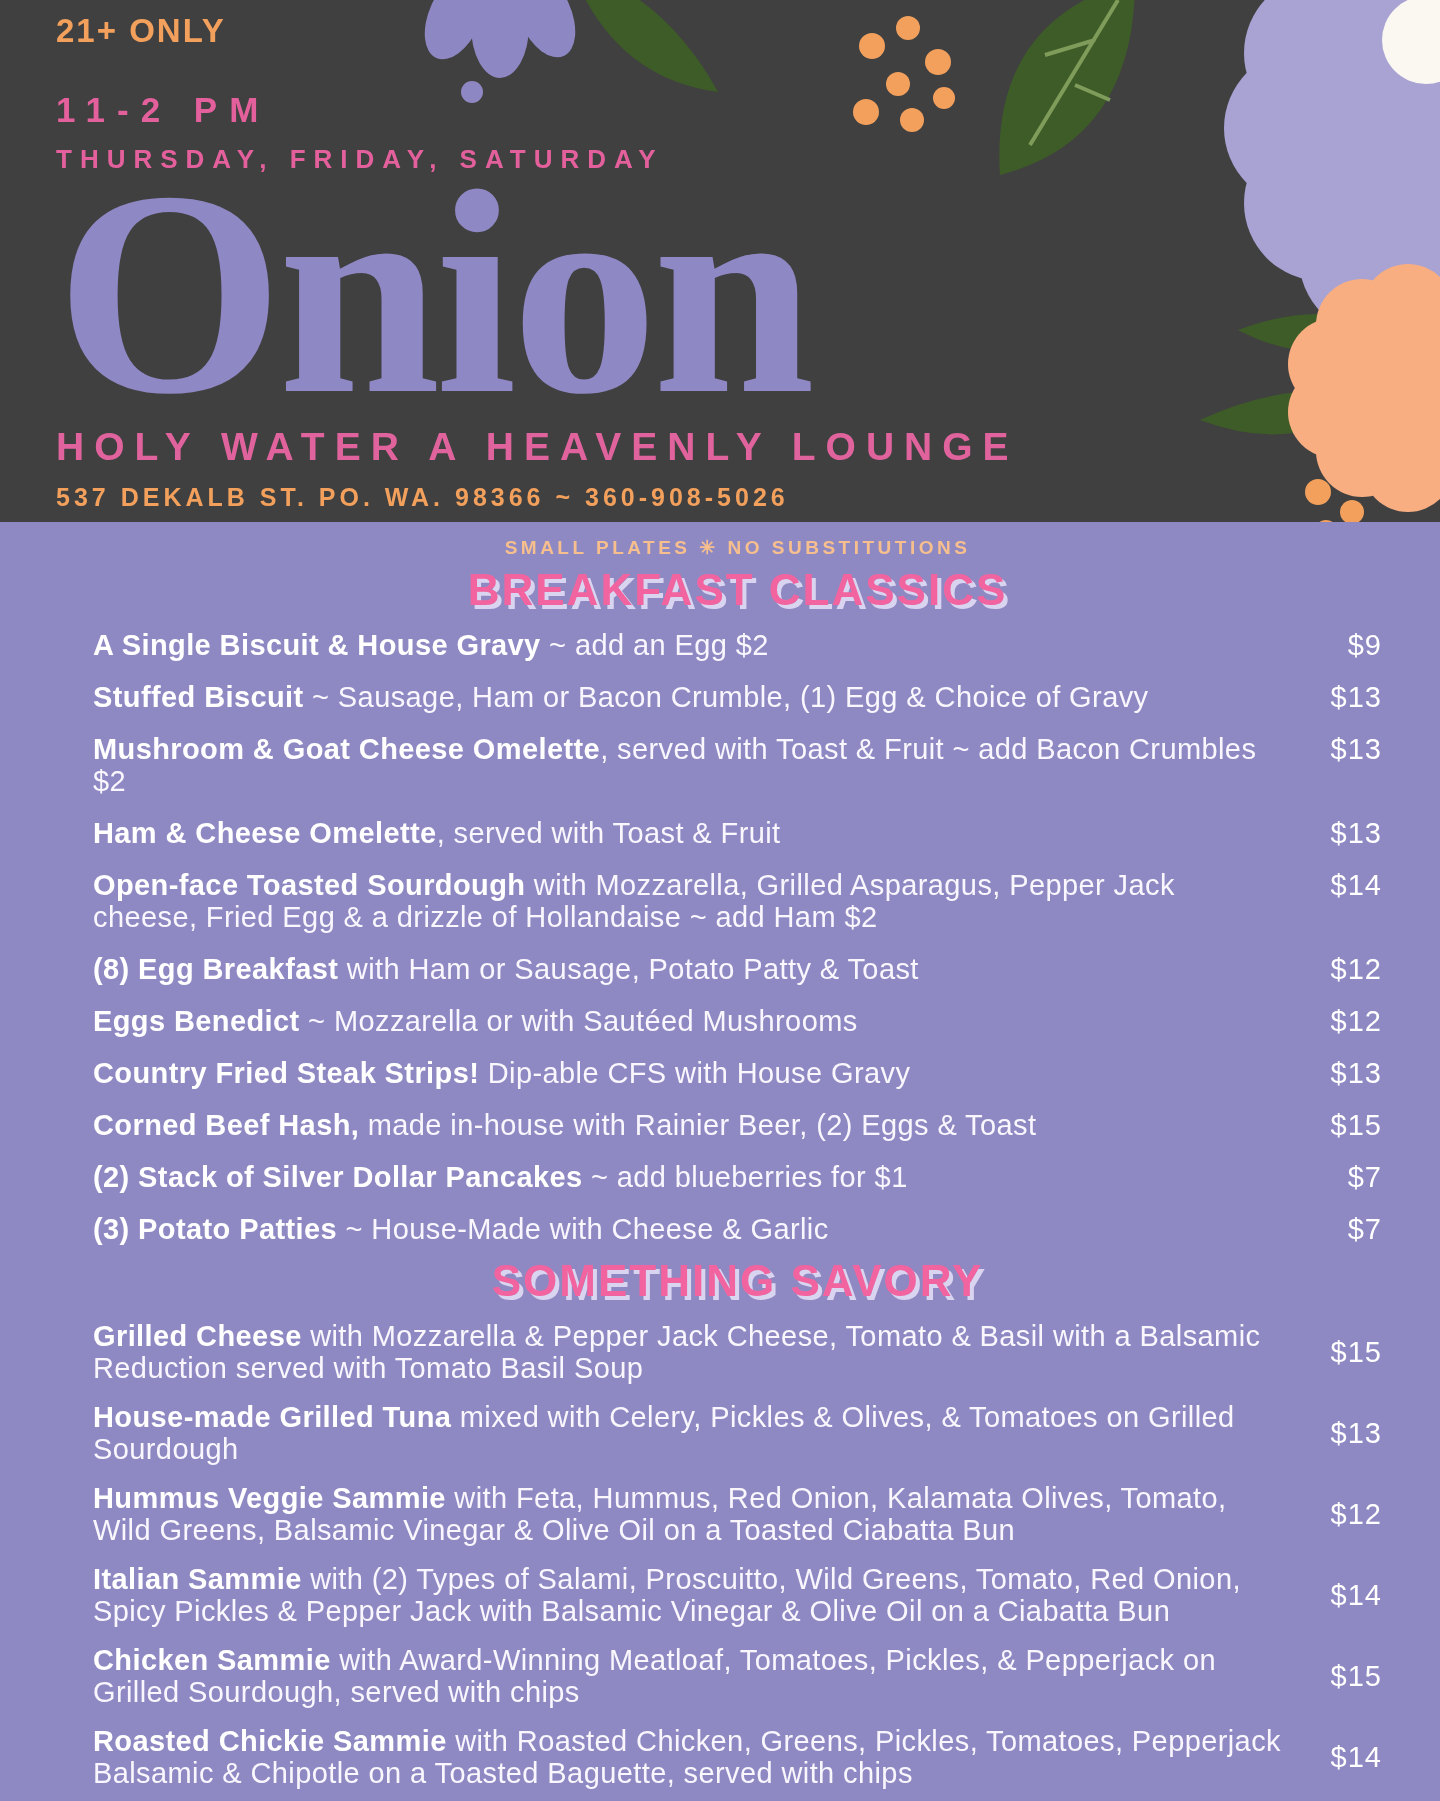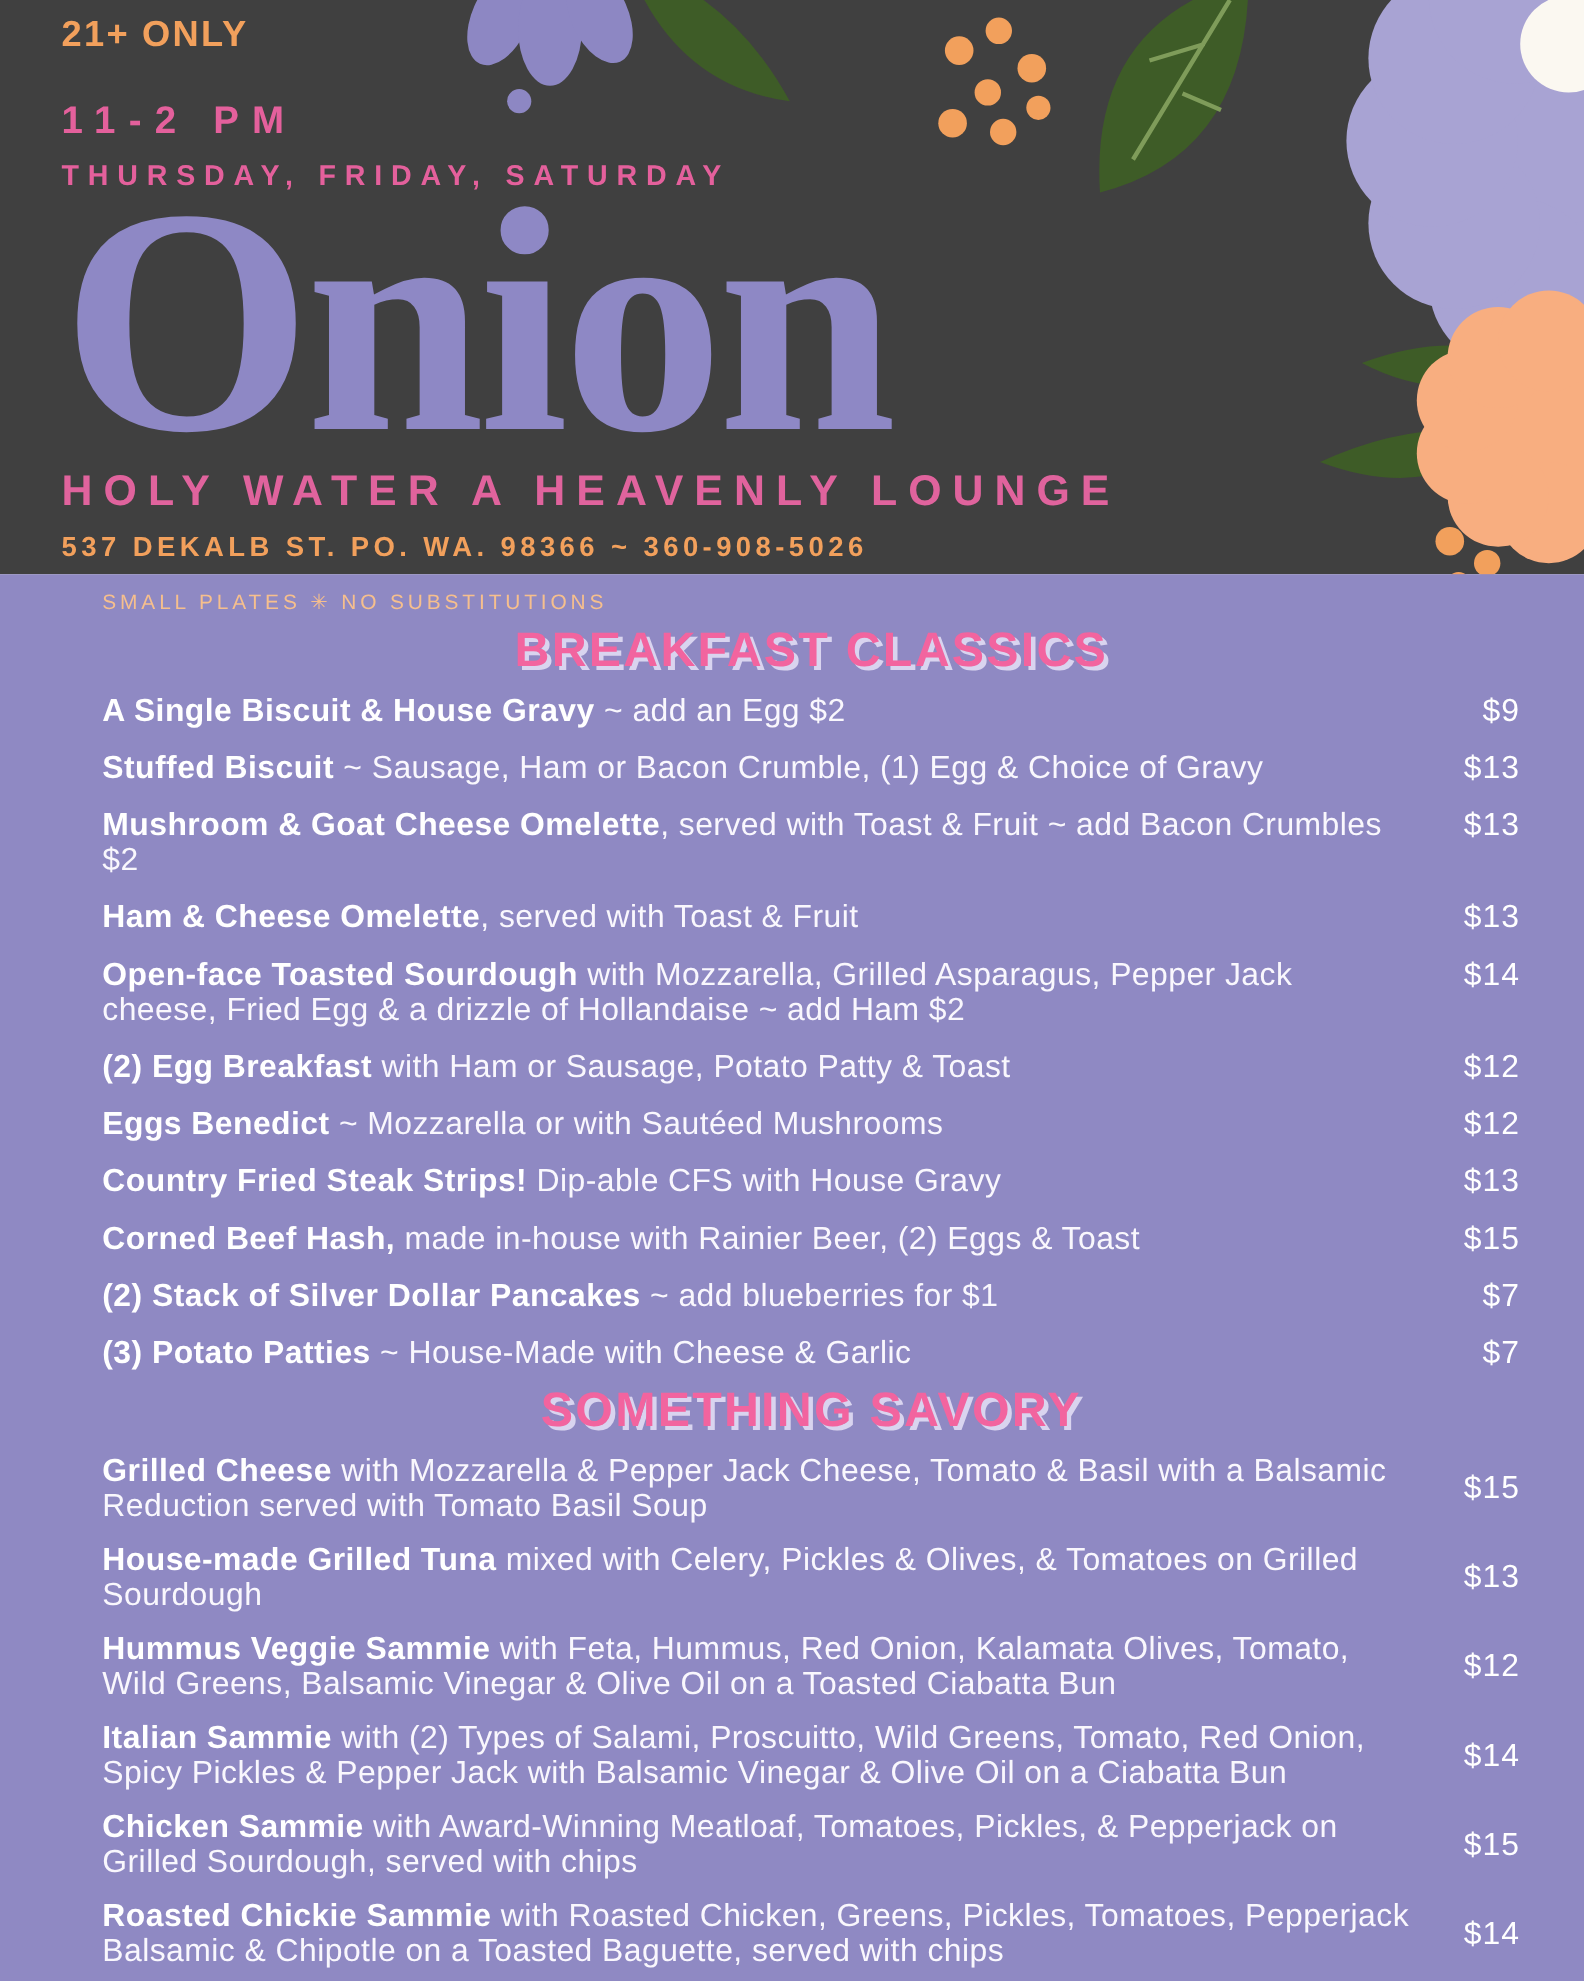--- a/index.html
+++ b/index.html
@@ -14,21 +14,21 @@
   .age{color:#f2a05c;font-size:33px;font-weight:700;letter-spacing:2px}
   .hours{margin-top:40px;color:#e4609c;font-size:35px;font-weight:700;letter-spacing:12px}
   .days{margin-top:14px;color:#e4609c;font-size:26px;font-weight:700;letter-spacing:8px}
   .brunch{margin-top:-28px;height:240px;font-family:"Liberation Serif",serif;font-weight:700;
           font-size:292px;line-height:1;color:#8e88c5;letter-spacing:-5px}
   .venue{margin-top:38px;color:#e0639d;font-size:39px;font-weight:700;letter-spacing:10px}
   .address{margin-top:14px;color:#f2a05c;font-size:25px;font-weight:700;letter-spacing:4px}
 
   
   .menu{position:relative;z-index:2;height:1279px;background:#8f89c3;padding:14px 58px 0 93px;overflow:hidden}
-  .note{color:#f6bf8d;font-size:19px;font-weight:400;letter-spacing:3.5px}
+  .note{text-align:center;color:#f6bf8d;font-size:19px;font-weight:700;letter-spacing:3.5px}
   .sechead{text-align:center;color:#f2649f;font-size:44px;font-weight:800;letter-spacing:2px;
            text-shadow:4px 4px 0 #d9d4ef}
   .h1{margin-top:6px}
   .h2{margin-top:10px}
   .list{margin-top:14px;display:flex;flex-direction:column}
   .sec1 .list{gap:19px}
   .sec2 .list{gap:16px}
   .mrow{display:flex;justify-content:space-between;gap:24px}
   .sec1 .mrow{align-items:flex-start}
   .sec2 .mrow{align-items:center}
@@ -135,21 +135,21 @@
           </div>
         <div class="mrow">
             <p class="mtxt"><span class="mb">Ham &amp; Cheese Omelette</span><span class="md">, served with Toast &amp; Fruit</span></p>
             <div class="mprice">$13</div>
           </div>
         <div class="mrow">
             <p class="mtxt"><span class="mb">Open-face Toasted Sourdough</span><span class="md"> with Mozzarella, Grilled Asparagus, Pepper Jack cheese, Fried Egg &amp; a drizzle of Hollandaise ~ add Ham $2</span></p>
             <div class="mprice">$14</div>
           </div>
         <div class="mrow">
-            <p class="mtxt"><span class="mb">(2) Egg Breakfast</span><span class="md"> with Ham or Sausage, Potato Patty &amp; Toast</span></p>
+            <p class="mtxt"><span class="mb">(8) Egg Breakfast</span><span class="md"> with Ham or Sausage, Potato Patty &amp; Toast</span></p>
             <div class="mprice">$12</div>
           </div>
         <div class="mrow">
             <p class="mtxt"><span class="mb">Eggs Benedict</span><span class="md"> ~ Mozzarella or with Sautéed Mushrooms</span></p>
             <div class="mprice">$12</div>
           </div>
         <div class="mrow">
             <p class="mtxt"><span class="mb">Country Fried Steak Strips!</span><span class="md"> Dip-able CFS with House Gravy</span></p>
             <div class="mprice">$13</div>
           </div>

